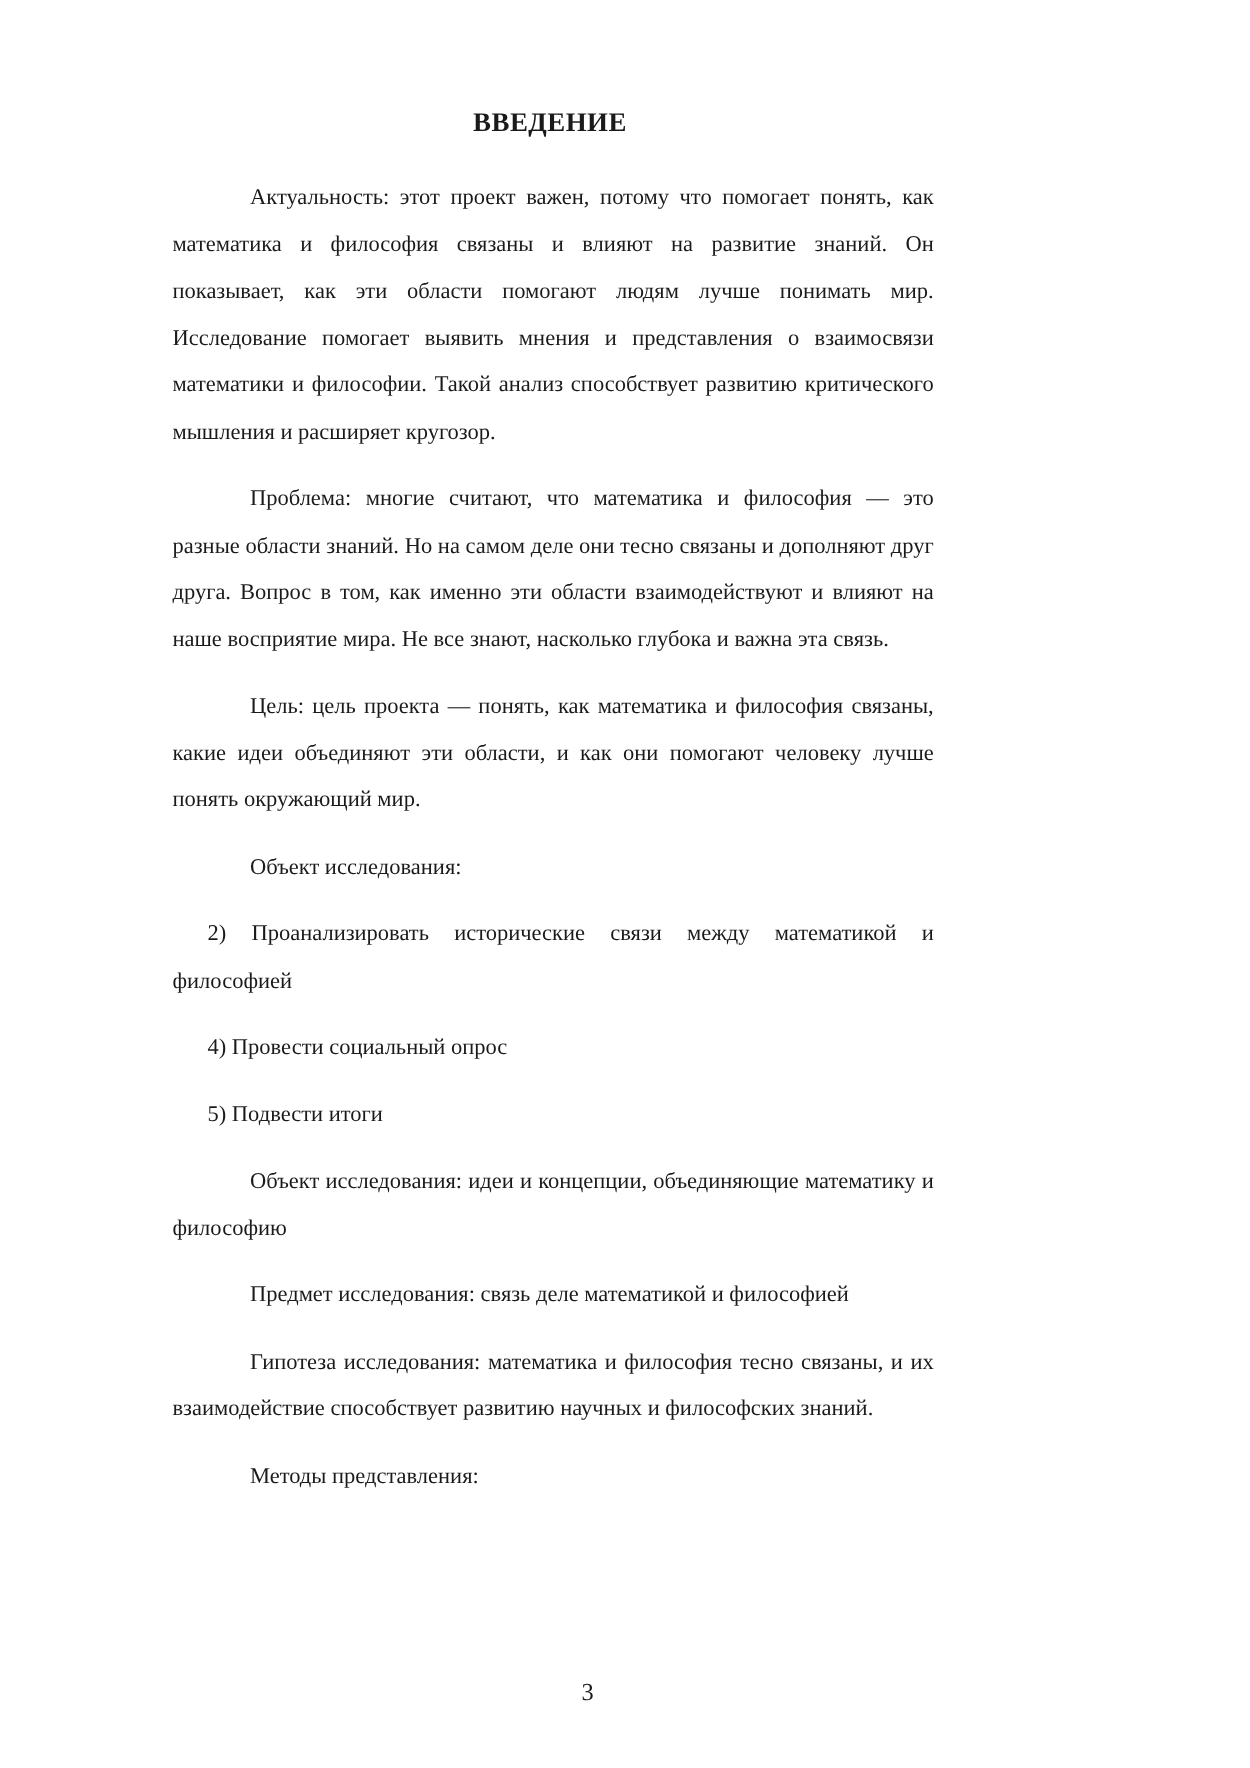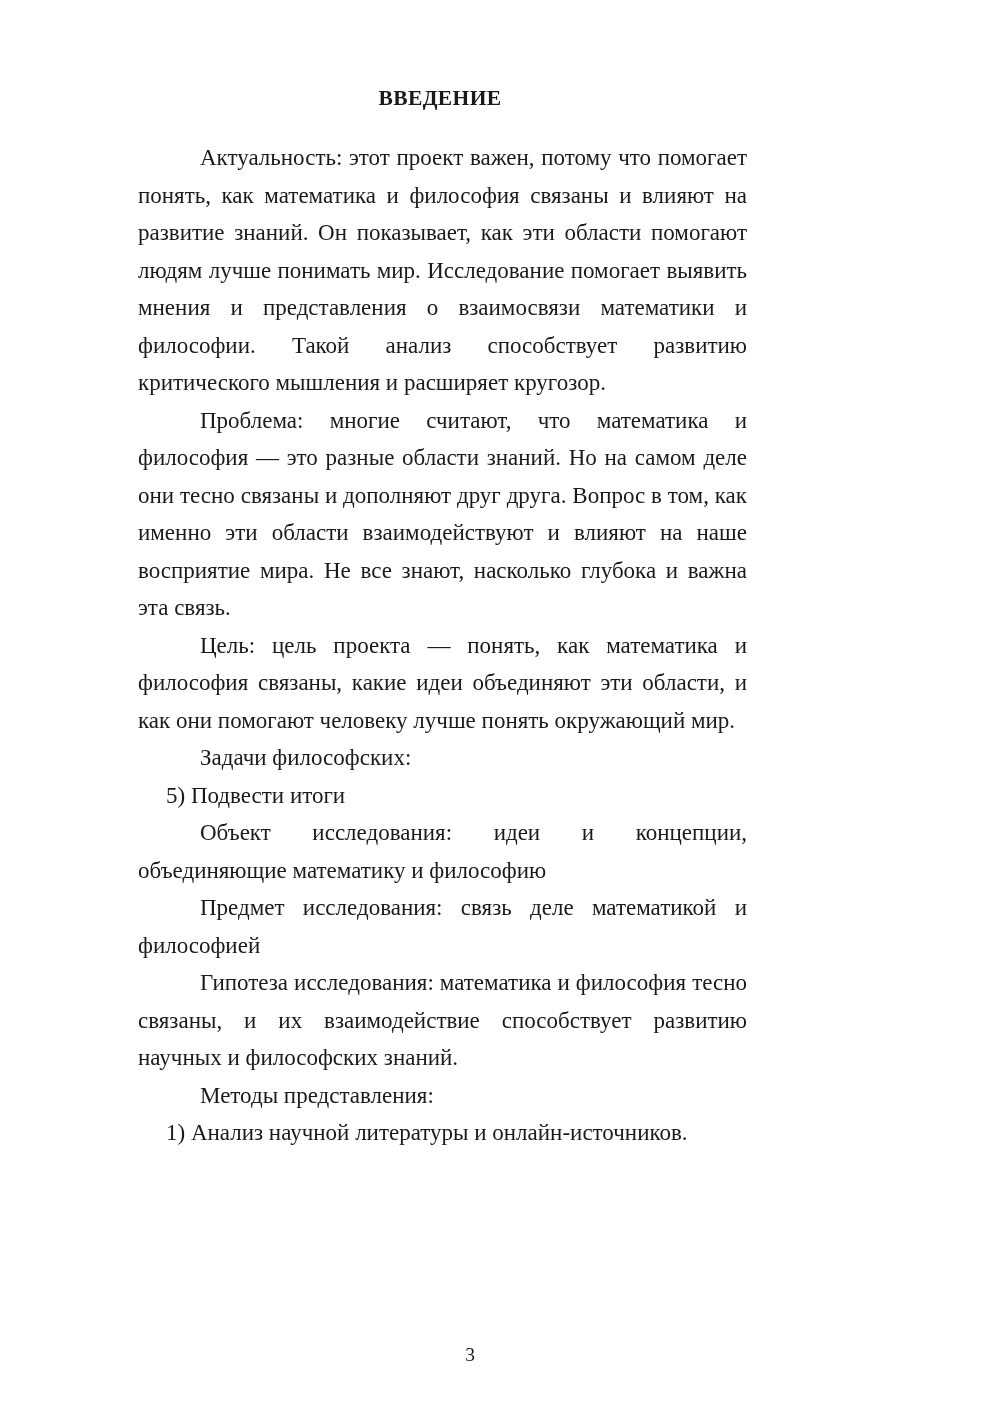--- a/index.html
+++ b/index.html
@@ -25,25 +25,25 @@
   }
   .doc-title {
     text-align: center;
     font-weight: bold;
     font-size: 21.5px;
     letter-spacing: 0.4px;
     margin: 0 0 28px 0;
     padding-right: 60px;
   }
   .para {
-    font-size: 23px;
+    font-size: 18px;
     line-height: 37.5px;
     text-align: justify;
     text-justify: inter-word;
-    margin: 0 0 0 0;
+    margin: 16px 0 0 0;
     padding-right: 55px;
     text-indent: 62px;
     hyphens: none;
   }
   .para.list-item {
     text-indent: 28px;
   }
   .page-number {
     position: absolute;
     bottom: 48px;
@@ -58,25 +58,26 @@
 </head>
 <body>
 
 <div class="page">
 
   <h1 class="doc-title">ВВЕДЕНИЕ</h1>
 
   <p class="para">Актуальность: этот проект важен, потому что помогает понять, как математика и философия связаны и влияют на развитие знаний. Он показывает, как эти области помогают людям лучше понимать мир. Исследование помогает выявить мнения и представления о взаимосвязи математики и философии. Такой анализ способствует развитию критического мышления и расширяет кругозор.</p>
   <p class="para">Проблема: многие считают, что математика и философия — это разные области знаний. Но на самом деле они тесно связаны и дополняют друг друга. Вопрос в том, как именно эти области взаимодействуют и влияют на наше восприятие мира. Не все знают, насколько глубока и важна эта связь.</p>
   <p class="para">Цель: цель проекта — понять, как математика и философия связаны, какие идеи объединяют эти области, и как они помогают человеку лучше понять окружающий мир.</p>
-  <p class="para">Задачи философских:</p>
+  <p class="para">Объект исследования:</p>
 
+  <p class="para list-item">2) Проанализировать исторические связи между математикой и философией</p>
+  <p class="para list-item">4) Провести социальный опрос</p>
   <p class="para list-item">5) Подвести итоги</p>
 
   <p class="para">Объект исследования: идеи и концепции, объединяющие математику и философию</p>
   <p class="para">Предмет исследования: связь деле математикой и философией</p>
   <p class="para">Гипотеза исследования: математика и философия тесно связаны, и их взаимодействие способствует развитию научных и философских знаний.</p>
   <p class="para">Методы представления:</p>
 
-  <p class="para list-item">1) Анализ научной литературы и онлайн-источников.</p>
 
   <div class="page-number">3</div>
 </div>
 
 </body></html>

